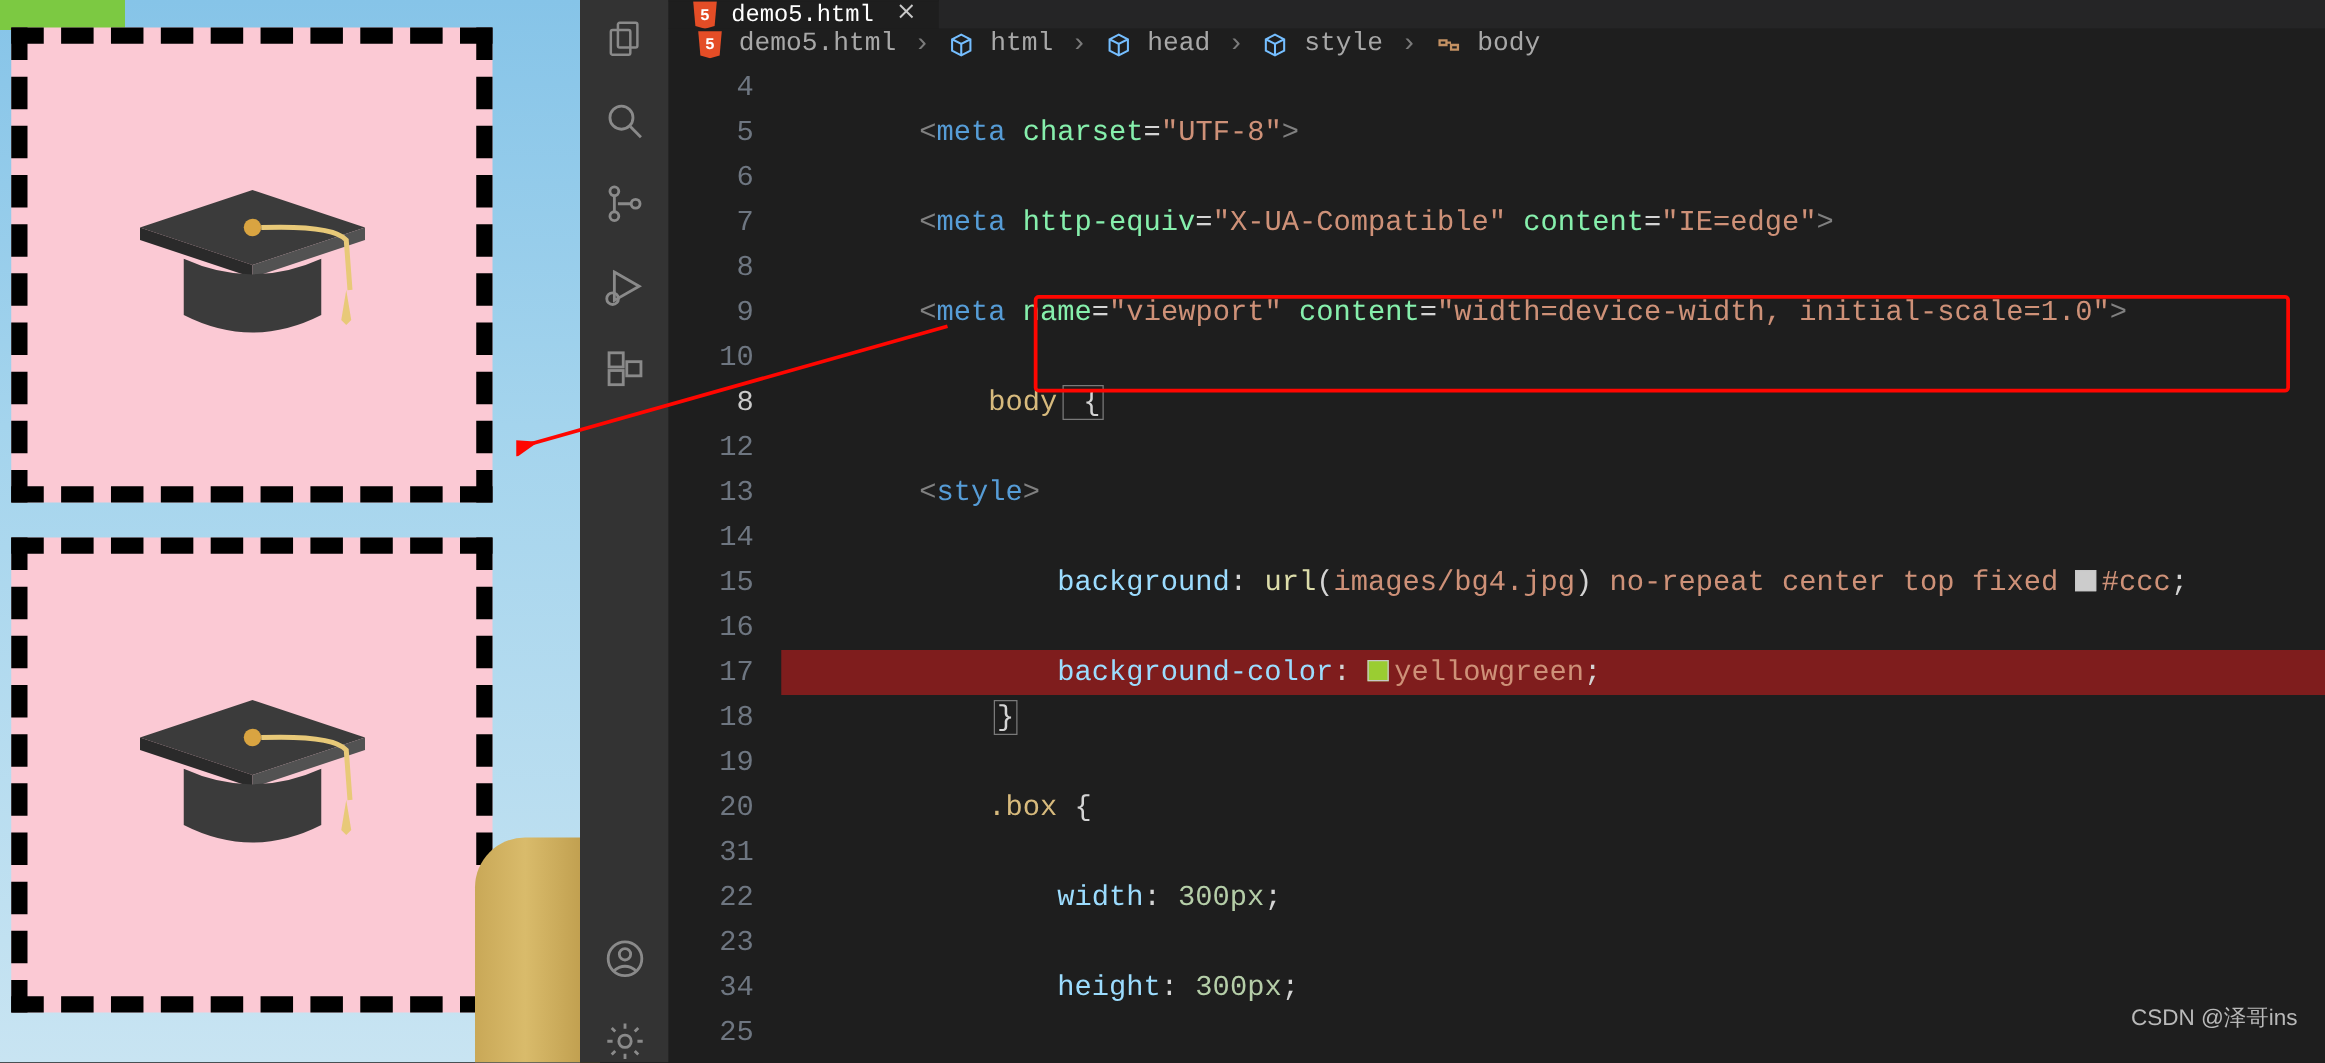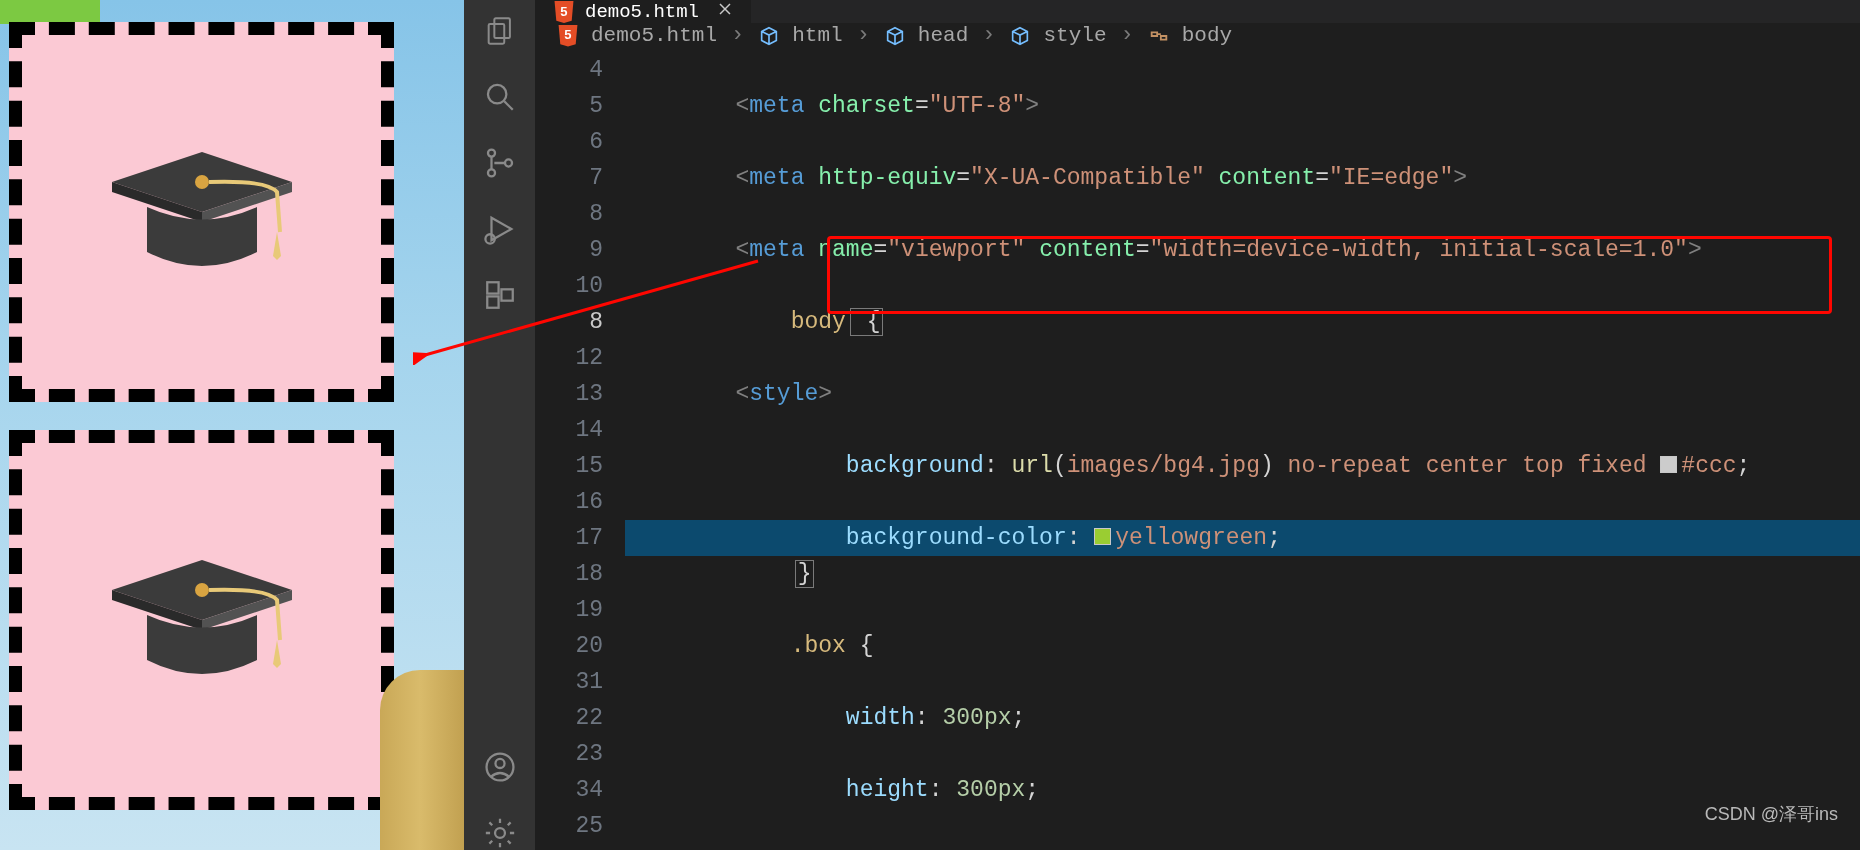--- a/index.html
+++ b/index.html
@@ -38,21 +38,21 @@
   .gutter { width:90px; text-align:right; color:#6e7681; padding-right:22px; padding-top:4px; user-select:none;}
   .gutter .cur { color:#c9c9c9; }
   .code { flex:1; padding-top:4px; white-space:pre; color:#d4d4d4; position:relative;}
 
   
   .tg{color:#808080}.tagname{color:#569cd6}.attr{color:#86efac}.str{color:#ce9178}
   .sel{color:#d7ba7d}.prop{color:#9cdcfe}.val{color:#ce9178}.num{color:#b5cea8}
   .fn{color:#dcdcaa}.pun{color:#d4d4d4}
   .brace{color:#d4d4d4;}
   .bracebox{border:1px solid #7a7a7a;padding:0 2px;margin-left:4px;}
-  .cursorline{background:#0c4a6e;display:inline-block;width:100%;}
+  .cursorline{background:#7f1d1d;display:inline-block;width:100%;}
 
   .swatch{display:inline-block;width:17px;height:17px;border:1px solid #c8c8c8;vertical-align:-1px;margin-right:4px;}
   .swatch.ccc{background:#ccc}.swatch.yg{background:#9acd32}
 
   
   .hl-red{position:absolute;border:3px solid #ff0600;border-radius:4px;left:202px;top:188px;width:1005px;height:78px;pointer-events:none;}
   .arrow-svg{position:absolute;pointer-events:none;}
 
   .watermark{position:absolute;right:22px;bottom:24px;color:#b9b9b9;font-size:18px;font-family:sans-serif;}
   

